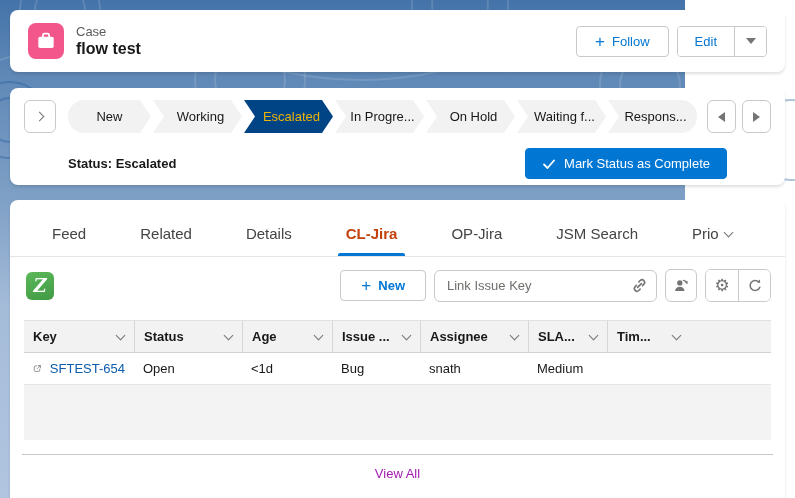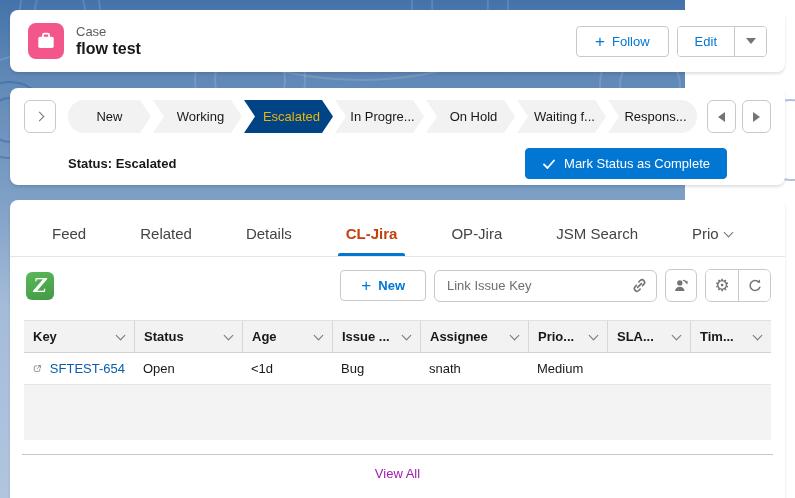--- a/index.html
+++ b/index.html
@@ -302,24 +302,20 @@
         </div>
         <div class="th">
           <span>Issue ...</span>
             <span class="chevron chev-down"></span>
         </div>
         <div class="th">
           <span>Assignee</span>
             <span class="chevron chev-down"></span>
         </div>
         <div class="th">
-          <span>Prio...</span>
-            <span class="chevron chev-down"></span>
-        </div>
-        <div class="th">
           <span>SLA...</span>
             <span class="chevron chev-down"></span>
         </div>
         <div class="th">
           <span>Tim...</span>
             <span class="chevron chev-down"></span>
         </div>
       </div>
 
       <div class="tbl-row">

